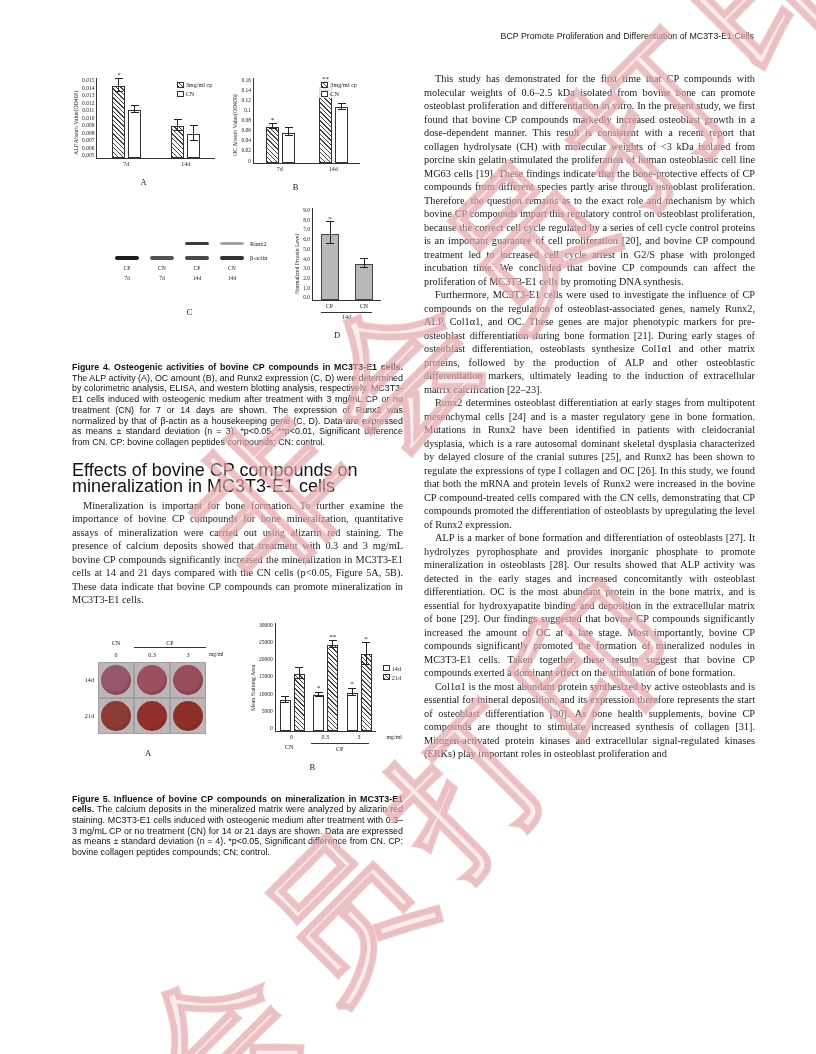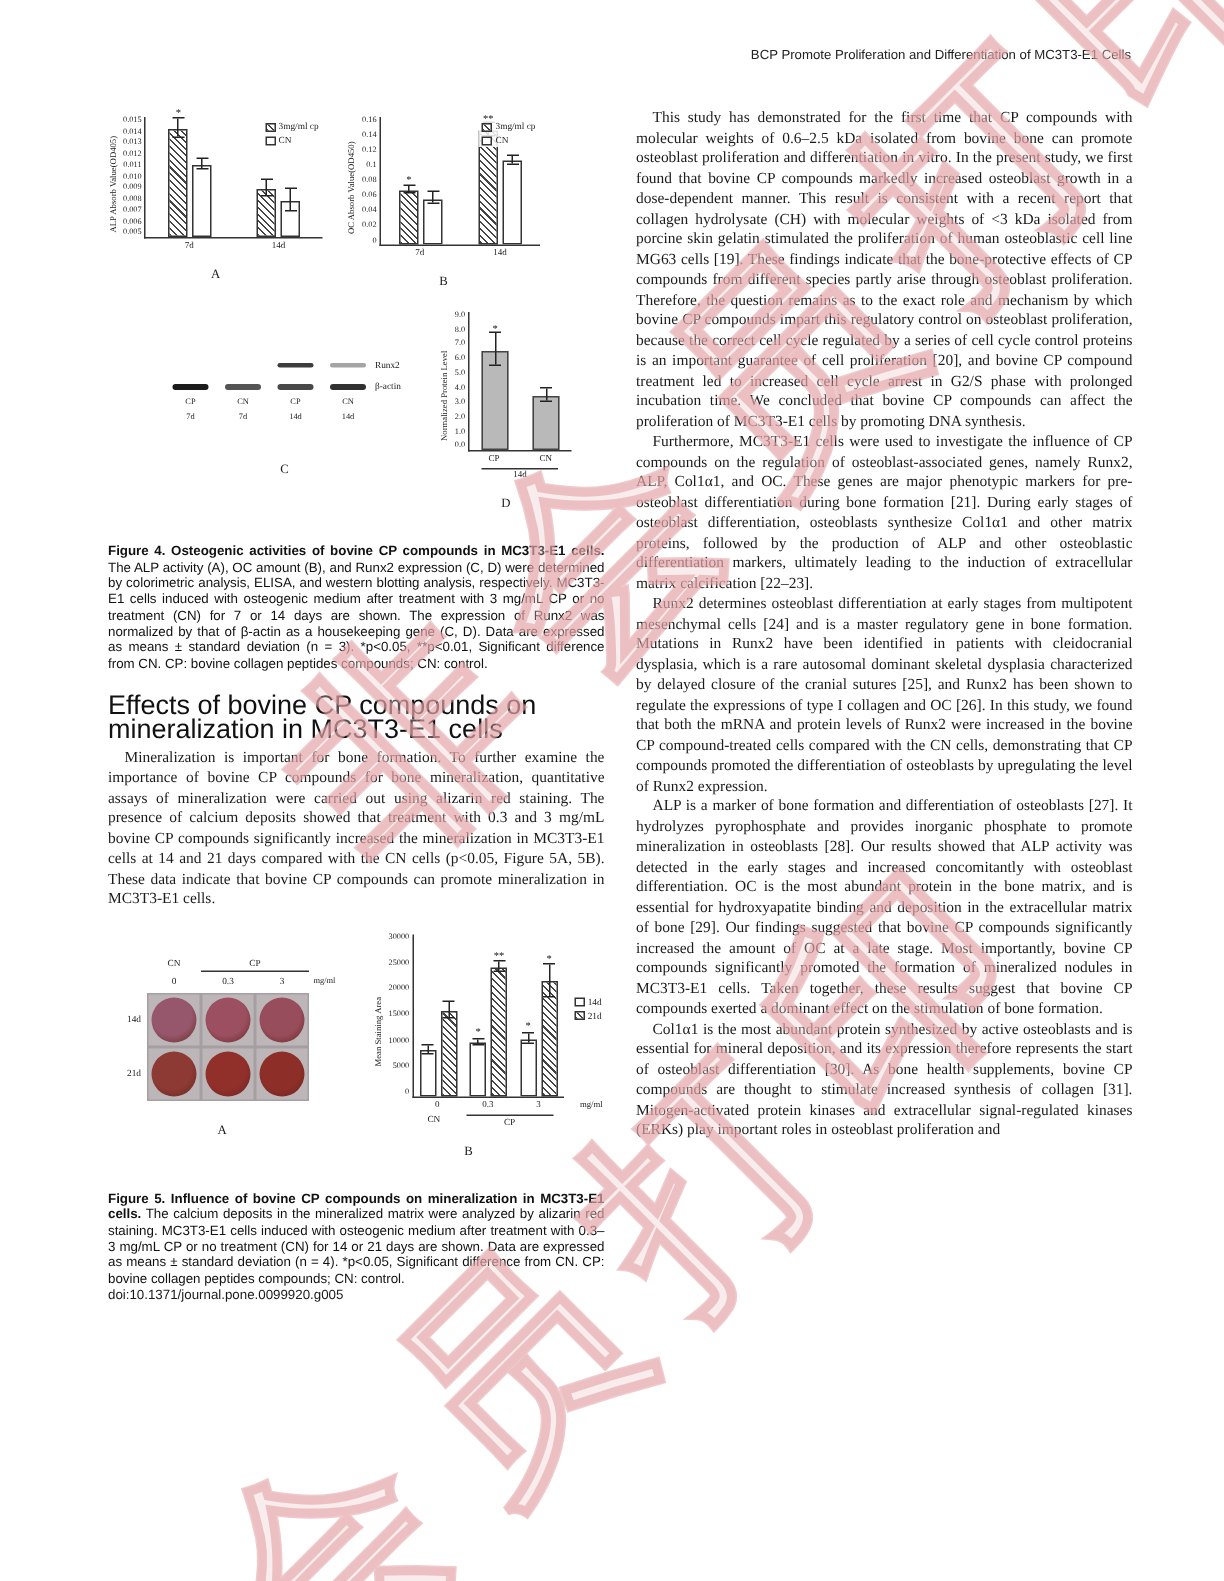--- a/index.html
+++ b/index.html
@@ -508,21 +508,20 @@
                   <div class="sub cpbr" style="flex: 2 1 0%;">CP</div>
                 </div>
               </div>
             </div>
           <div class="pletter">B</div>
         </div>
       </div>
       <div class="caption">
         <span class="cap-bold">Figure 5. Influence of bovine CP compounds on mineralization in MC3T3-E1 cells.</span><span> The calcium deposits in the mineralized matrix were analyzed by alizarin red staining. MC3T3-E1 cells induced with osteogenic medium after treatment with 0.3–3 mg/mL CP or no treatment (CN) for 14 or 21 days are shown. Data are expressed as means ± standard deviation (n = 4). *p&lt;0.05, Significant difference from CN. CP: bovine collagen peptides compounds; CN: control.</span>
       </div>
-      <div class="cap-doi">doi:10.1371/journal.pone.0099920.g005</div>
     </div>
   </div>
 
   <div class="col col-right">
     <p class="body">This study has demonstrated for the first time that CP compounds with molecular weights of 0.6–2.5 kDa isolated from bovine bone can promote osteoblast proliferation and differentiation in vitro. In the present study, we first found that bovine CP compounds markedly increased osteoblast growth in a dose-dependent manner. This result is consistent with a recent report that collagen hydrolysate (CH) with molecular weights of &lt;3 kDa isolated from porcine skin gelatin stimulated the proliferation of human osteoblastic cell line MG63 cells [19]. These findings indicate that the bone-protective effects of CP compounds from different species partly arise through osteoblast proliferation. Therefore, the question remains as to the exact role and mechanism by which bovine CP compounds impart this regulatory control on osteoblast proliferation, because the correct cell cycle regulated by a series of cell cycle control proteins is an important guarantee of cell proliferation [20], and bovine CP compound treatment led to increased cell cycle arrest in G2/S phase with prolonged incubation time. We concluded that bovine CP compounds can affect the proliferation of MC3T3-E1 cells by promoting DNA synthesis.</p>
     <p class="body">Furthermore, MC3T3-E1 cells were used to investigate the influence of CP compounds on the regulation of osteoblast-associated genes, namely Runx2, ALP, Col1α1, and OC. These genes are major phenotypic markers for pre-osteoblast differentiation during bone formation [21]. During early stages of osteoblast differentiation, osteoblasts synthesize Col1α1 and other matrix proteins, followed by the production of ALP and other osteoblastic differentiation markers, ultimately leading to the induction of extracellular matrix calcification [22–23].</p>
     <p class="body">Runx2 determines osteoblast differentiation at early stages from multipotent mesenchymal cells [24] and is a master regulatory gene in bone formation. Mutations in Runx2 have been identified in patients with cleidocranial dysplasia, which is a rare autosomal dominant skeletal dysplasia characterized by delayed closure of the cranial sutures [25], and Runx2 has been shown to regulate the expressions of type I collagen and OC [26]. In this study, we found that both the mRNA and protein levels of Runx2 were increased in the bovine CP compound-treated cells compared with the CN cells, demonstrating that CP compounds promoted the differentiation of osteoblasts by upregulating the level of Runx2 expression.</p>
     <p class="body">ALP is a marker of bone formation and differentiation of osteoblasts [27]. It hydrolyzes pyrophosphate and provides inorganic phosphate to promote mineralization in osteoblasts [28]. Our results showed that ALP activity was detected in the early stages and increased concomitantly with osteoblast differentiation. OC is the most abundant protein in the bone matrix, and is essential for hydroxyapatite binding and deposition in the extracellular matrix of bone [29]. Our findings suggested that bovine CP compounds significantly increased the amount of OC at a late stage. Most importantly, bovine CP compounds significantly promoted the formation of mineralized nodules in MC3T3-E1 cells. Taken together, these results suggest that bovine CP compounds exerted a dominant effect on the stimulation of bone formation.</p>
     <p class="body">Col1α1 is the most abundant protein synthesized by active osteoblasts and is essential for mineral deposition, and its expression therefore represents the start of osteoblast differentiation [30]. As bone health supplements, bovine CP compounds are thought to stimulate increased synthesis of collagen [31]. Mitogen-activated protein kinases and extracellular signal-regulated kinases (ERKs) play important roles in osteoblast proliferation and</p>
   </div>

